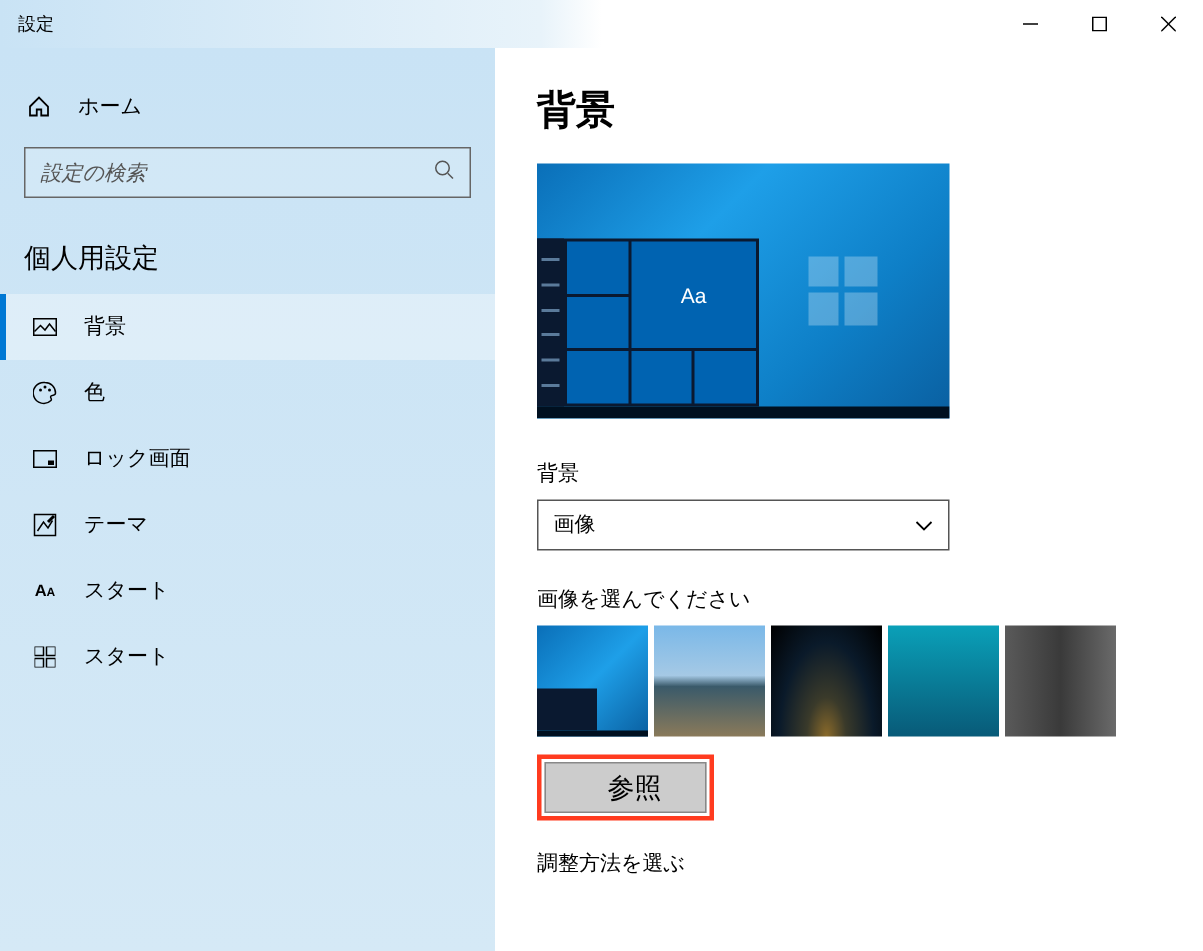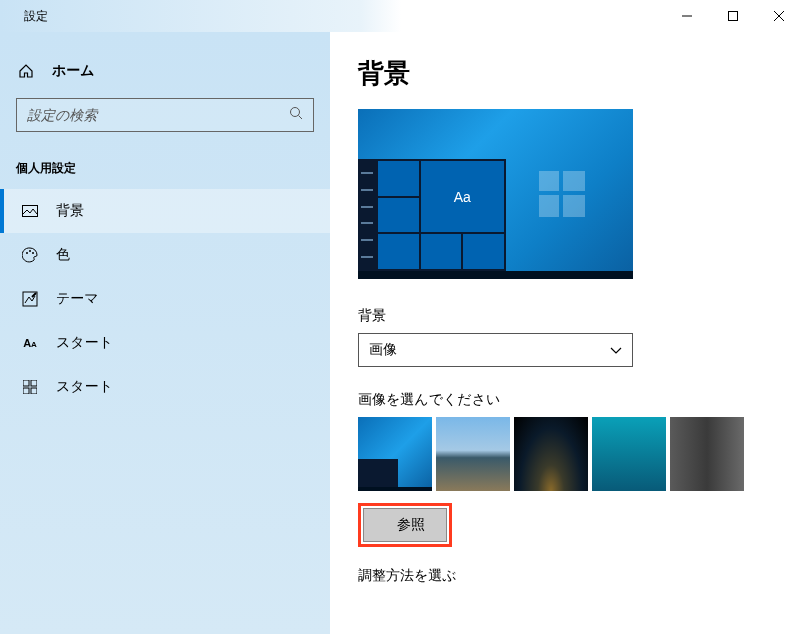--- a/index.html
+++ b/index.html
@@ -1,29 +1,29 @@
 <!DOCTYPE html>
 <html><head>
 <meta charset="utf-8">
 <style>
 * { margin: 0; padding: 0; box-sizing: border-box; font-family: "Yu Gothic UI", "Meiryo", sans-serif; }
 body { width: 802px; height: 634px; overflow: hidden; background: #fff; display: flex; flex-direction: column; }
 .titlebar { height: 32px; display: flex; align-items: center; justify-content: space-between; background: linear-gradient(to right, #c9e3f5, #e8f3fa 45%, #fff 50%); }
-.titlebar-left { padding-left: 24px; font-size: 12px; color: #000; }
+.titlebar-left { padding-left: 12px; font-size: 12px; color: #000; }
 .titlebar-buttons { display: flex; }
 .tbtn { width: 46px; height: 32px; display: flex; align-items: center; justify-content: center; font-size: 13px; color: #000; }
 .content { flex: 1; display: flex; overflow: hidden; }
 .sidebar { width: 330px; background: linear-gradient(to bottom, #c9e3f5, #d5e9f6); padding-top: 20px; }
-.home-row { display: flex; align-items: center; padding: 10px 16px; font-size: 14px; font-weight: bold; }
+.home-row { display: flex; align-items: center; padding: 10px 16px; font-size: 14px; }
 .home-row .ico { width: 20px; display: flex; justify-content: center; margin-right: 16px; }
 .search-box { margin: 8px 16px 20px 16px; height: 34px; border: 1px solid #666; background: rgba(255,255,255,0.15); display: flex; align-items: center; padding: 0 10px; }
 .search-box input { flex: 1; border: none; outline: none; background: transparent; font-size: 14px; color: #555; font-style: italic; }
 .search-box input::placeholder { color: #555; }
 .search-ico { color: #555; }
-.section-title { padding: 8px 16px 12px 16px; font-size: 12px; font-weight: 700; }
+.section-title { padding: 8px 16px 12px 16px; font-size: 18px; font-weight: 400; }
 .nav-item { display: flex; align-items: center; padding: 13px 16px; font-size: 14px; border-left: 4px solid transparent; }
 .nav-item .ico { width: 20px; display: flex; justify-content: center; margin-right: 16px; }
 .nav-item.active { background: rgba(255,255,255,0.35); border-left-color: #0078d4; }
 .main { flex: 1; padding: 24px 28px 0 28px; overflow: hidden; }
 .page-title { font-size: 26px; font-weight: 600; margin-bottom: 18px; }
 .preview { width: 275px; height: 170px; position: relative; background: linear-gradient(135deg, #0a6fb8 0%, #1e9fe8 35%, #0e7fc7 70%, #0a5fa0 100%); margin-bottom: 28px; overflow: hidden; }
 .preview .taskbar-preview { position: absolute; left: 0; bottom: 0; width: 100%; height: 8px; background: #001020; }
 .win-logo { position: absolute; right: 48px; top: 50%; transform: translateY(-50%); width: 46px; height: 46px; opacity: 0.5; }
 .win-logo .q { position: absolute; background: rgba(255,255,255,0.55); }
 .start-menu { position: absolute; left: 0; bottom: 8px; width: 148px; height: 112px; background: #0a1930; display: flex; }
@@ -37,21 +37,21 @@
 .thumbs { display: flex; gap: 4px; margin-bottom: 12px; }
 .thumb { width: 74px; height: 74px; position: relative; }
 .thumb.t1 { background: linear-gradient(135deg, #0a6fb8, #1e9fe8, #0a5fa0); }
 .thumb.t2 { background: linear-gradient(to bottom, #7ab8e8 0%, #a5c9e5 45%, #3a5a6a 55%, #8a7a5a 100%); }
 .thumb.t3 { background: radial-gradient(ellipse at 50% 100%, #8a6a2a 0%, #3a3a2a 25%, #0a1a2a 60%, #000 100%); }
 .thumb.t4 { background: linear-gradient(to bottom, #0aa0b8, #085a78); }
 .thumb.t5 { background: linear-gradient(to right, #5a5a5a, #3a3a3a, #6a6a6a); }
 .thumb.t1::after { content:""; position:absolute; left:0; bottom:0; width:100%; height:4px; background:#001020; }
 .thumb.t1::before { content:""; position:absolute; left:0; bottom:4px; width:40px; height:28px; background:#0a1930; }
 .browse-wrap { display: inline-block; border: 3px solid #ff3b1f; padding: 2px; margin-bottom: 20px; }
-.browse-btn { width: 84px; height: 34px; background: #ccc; border: 1px solid #888; display: flex; align-items: center; justify-content: center; font-size: 14px; padding-left: 12px; }
+.browse-btn { width: 108px; height: 34px; background: #ccc; border: 1px solid #888; display: flex; align-items: center; justify-content: center; font-size: 18px; padding-left: 12px; }
 .chev { }
 </style>
 </head>
 <body>
 
 <div class="titlebar">
   <div class="titlebar-left">設定</div>
   <div class="titlebar-buttons">
     <div class="tbtn">
         <svg width="10" height="10">
@@ -103,20 +103,29 @@
     <div class="nav-item">
       <span class="ico">
           <svg width="16" height="16" viewBox="0 0 16 16">
             <path d="M8 1a7 7 0 1 0 4 12c1-1-1-2 0-3s3 0 3-2a7 7 0 0 0-7-7z" fill="none" stroke="#000"></path>
             <circle cx="5" cy="6" r="1" fill="#000"></circle>
             <circle cx="8" cy="4" r="1" fill="#000"></circle>
             <circle cx="11" cy="6" r="1" fill="#000"></circle>
           </svg>
         </span>
       <span>色</span>
+    </div>
+    <div class="nav-item">
+      <span class="ico">
+          <svg width="16" height="12" viewBox="0 0 16 12">
+            <rect x="0.5" y="0.5" width="15" height="11" fill="none" stroke="#000"></rect>
+            <rect x="10" y="7" width="4" height="3" fill="#000"></rect>
+          </svg>
+        </span>
+      <span>ロック画面</span>
     </div>
     <div class="nav-item">
       <span class="ico">
           <svg width="16" height="16" viewBox="0 0 16 16">
             <rect x="1" y="1" width="14" height="14" fill="none" stroke="#000"></rect>
             <path d="M3 12 L7 6 L10 10 L13 5" fill="none" stroke="#000"></path>
             <path d="M14 2 L10 6" stroke="#000" stroke-width="2"></path>
           </svg>
         </span>
       <span>テーマ</span>

